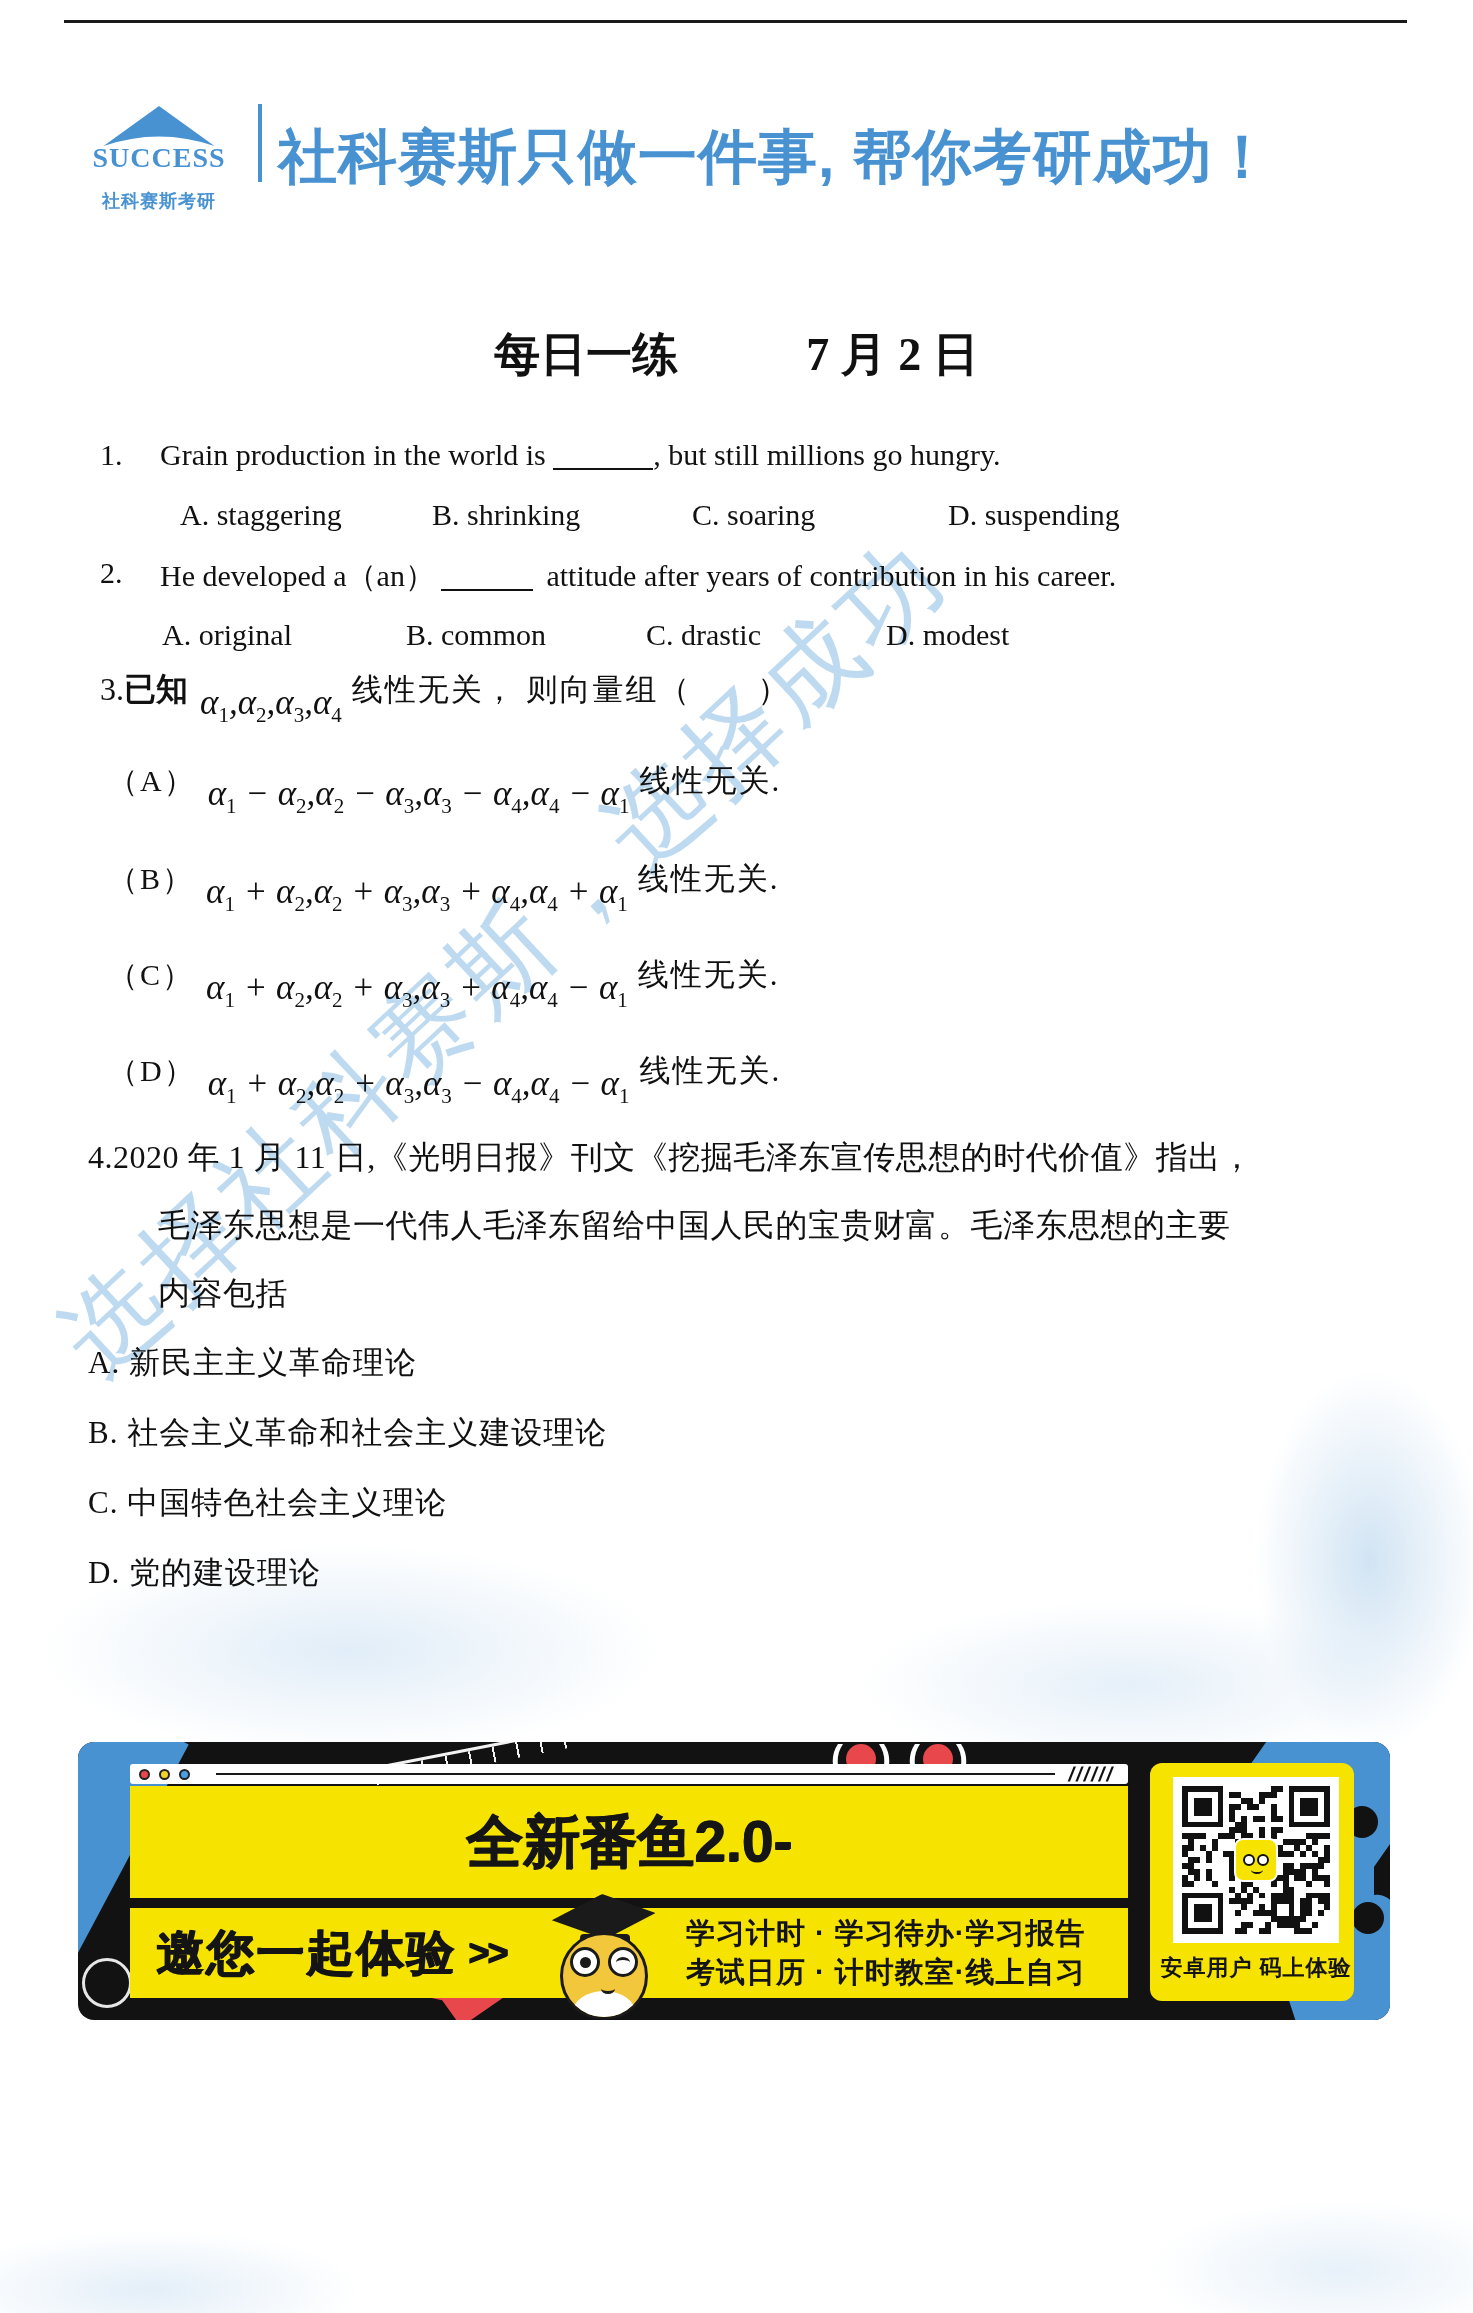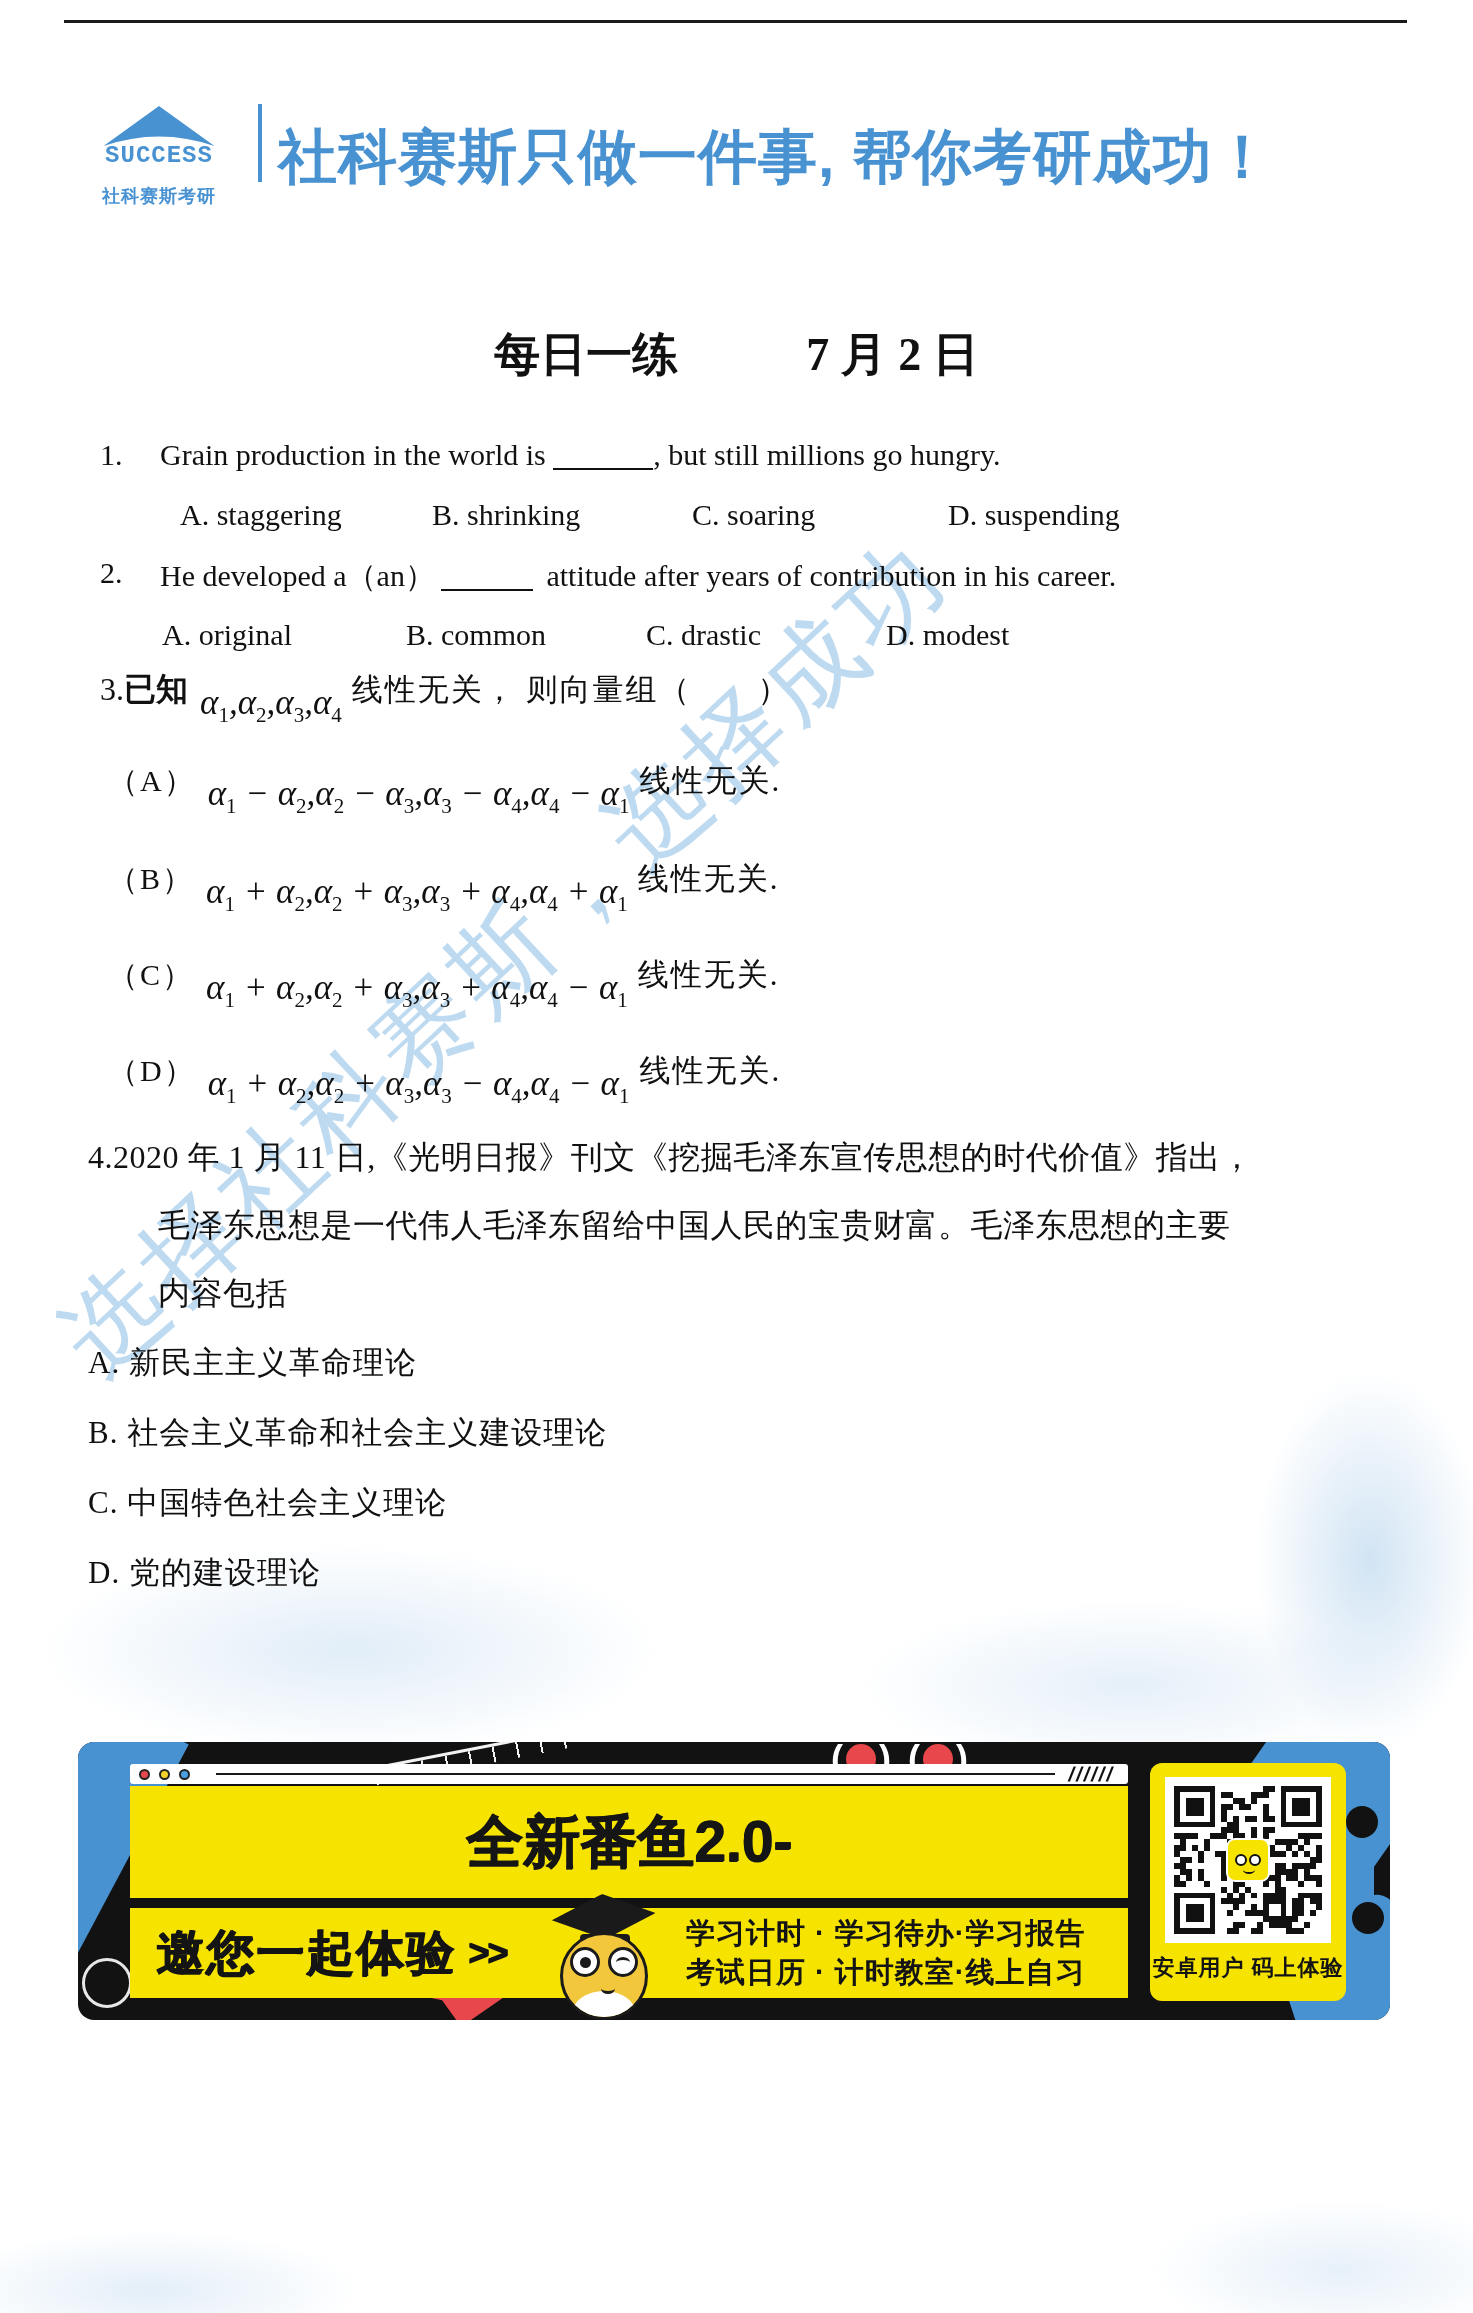--- a/index.html
+++ b/index.html
@@ -17,22 +17,22 @@
   .blob.b3{left:860px;top:1600px;width:540px;height:170px;background:radial-gradient(closest-side,rgba(176,208,236,.32),rgba(176,208,236,0));}
   .blob.b4{left:-60px;top:2230px;width:420px;height:120px;background:radial-gradient(closest-side,rgba(176,208,236,.35),rgba(176,208,236,0));}
   .blob.b5{left:1150px;top:2200px;width:380px;height:140px;background:radial-gradient(closest-side,rgba(176,208,236,.3),rgba(176,208,236,0));}
 
   .top-rule{position:absolute;left:64px;top:20px;width:1343px;height:3px;background:#1a1a1a;z-index:1;}
 
   
   .logo{position:absolute;left:92px;top:104px;width:150px;z-index:1;}
   .roof{display:block;width:122px;height:44px;margin-left:6px;}
   .roof path{fill:var(--brand-blue);}
-  .logo-name{width:134px;text-align:center;margin-top:-6px;font-family:Liberation Mono, monospace;
-             font-weight:700;font-size:24px;letter-spacing:1px;color:var(--brand-blue);}
+  .logo-name{width:134px;text-align:center;margin-top:-6px;font-family:Liberation Serif, serif;
+             font-weight:700;font-size:28px;letter-spacing:1px;color:var(--brand-blue);}
   .logo-sub{width:134px;text-align:center;margin-top:15px;font-family:"Liberation Sans","DejaVu Sans",sans-serif;
             font-weight:700;font-size:18px;letter-spacing:1px;color:var(--brand-blue);}
   .divider{position:absolute;left:258px;top:104px;width:4px;height:78px;background:var(--brand-blue);z-index:1;}
   .slogan{position:absolute;left:278px;top:118px;z-index:1;font-family:"Liberation Sans","DejaVu Sans",sans-serif;
           font-weight:900;font-size:59px;letter-spacing:1px;color:var(--brand-blue);white-space:nowrap;}
 
   
   .title{position:absolute;left:0;top:324px;width:100%;display:flex;justify-content:center;gap:128px;
          font-size:46px;font-weight:700;z-index:1;}
 
@@ -110,21 +110,21 @@
   .m-belly{position:absolute;left:9px;top:56px;width:64px;height:46px;background:#fff;border-radius:50% 50% 40% 40%;}
   .m-eye{position:absolute;top:12px;width:30px;height:30px;background:#fff;border:3px solid #1a1a1a;border-radius:50%;
          box-sizing:border-box;display:flex;align-items:center;justify-content:center;}
   .m-eye.l{left:7px;} .m-eye.r{left:45px;}
   .m-eye i{display:block;width:11px;height:11px;background:#1a1a1a;border-radius:50%;}
   .m-eye i.wink{width:14px;height:8px;background:transparent;border-top:3px solid #1a1a1a;border-radius:50%;}
   .m-mouth{position:absolute;left:38px;top:48px;width:14px;height:8px;border-bottom:3px solid #1a1a1a;border-radius:50%;}
 
   
   .qr-panel{position:absolute;left:1072px;top:21px;width:196px;height:238px;background:var(--banner-yellow);
-            border-radius:12px;z-index:4;}
+            border-radius:12px;z-index:4;padding-left:8px;}
   .qr-box{position:relative;width:166px;height:166px;margin:14px auto 0;background:#fff;}
   .qr-box svg{position:absolute;inset:9px;width:148px;height:148px;fill:#111;}
   .qr-logo{position:absolute;left:61px;top:61px;width:44px;height:44px;background:var(--banner-yellow);border-radius:9px;
            display:flex;align-items:center;justify-content:center;border:2px solid #fff;box-sizing:border-box;}
   .qr-logo .qe{display:block;width:12px;height:12px;background:#fff;border:2px solid #111;border-radius:50%;margin:0 1px;box-sizing:border-box;}
   .qr-logo .qm{position:absolute;left:15px;bottom:6px;width:12px;height:6px;border-bottom:2px solid #111;border-radius:50%;}
   .qr-caption{margin-top:10px;text-align:center;font-weight:700;font-size:22px;letter-spacing:1px;color:#141414;}
 </style>
 </head>
 <body>

